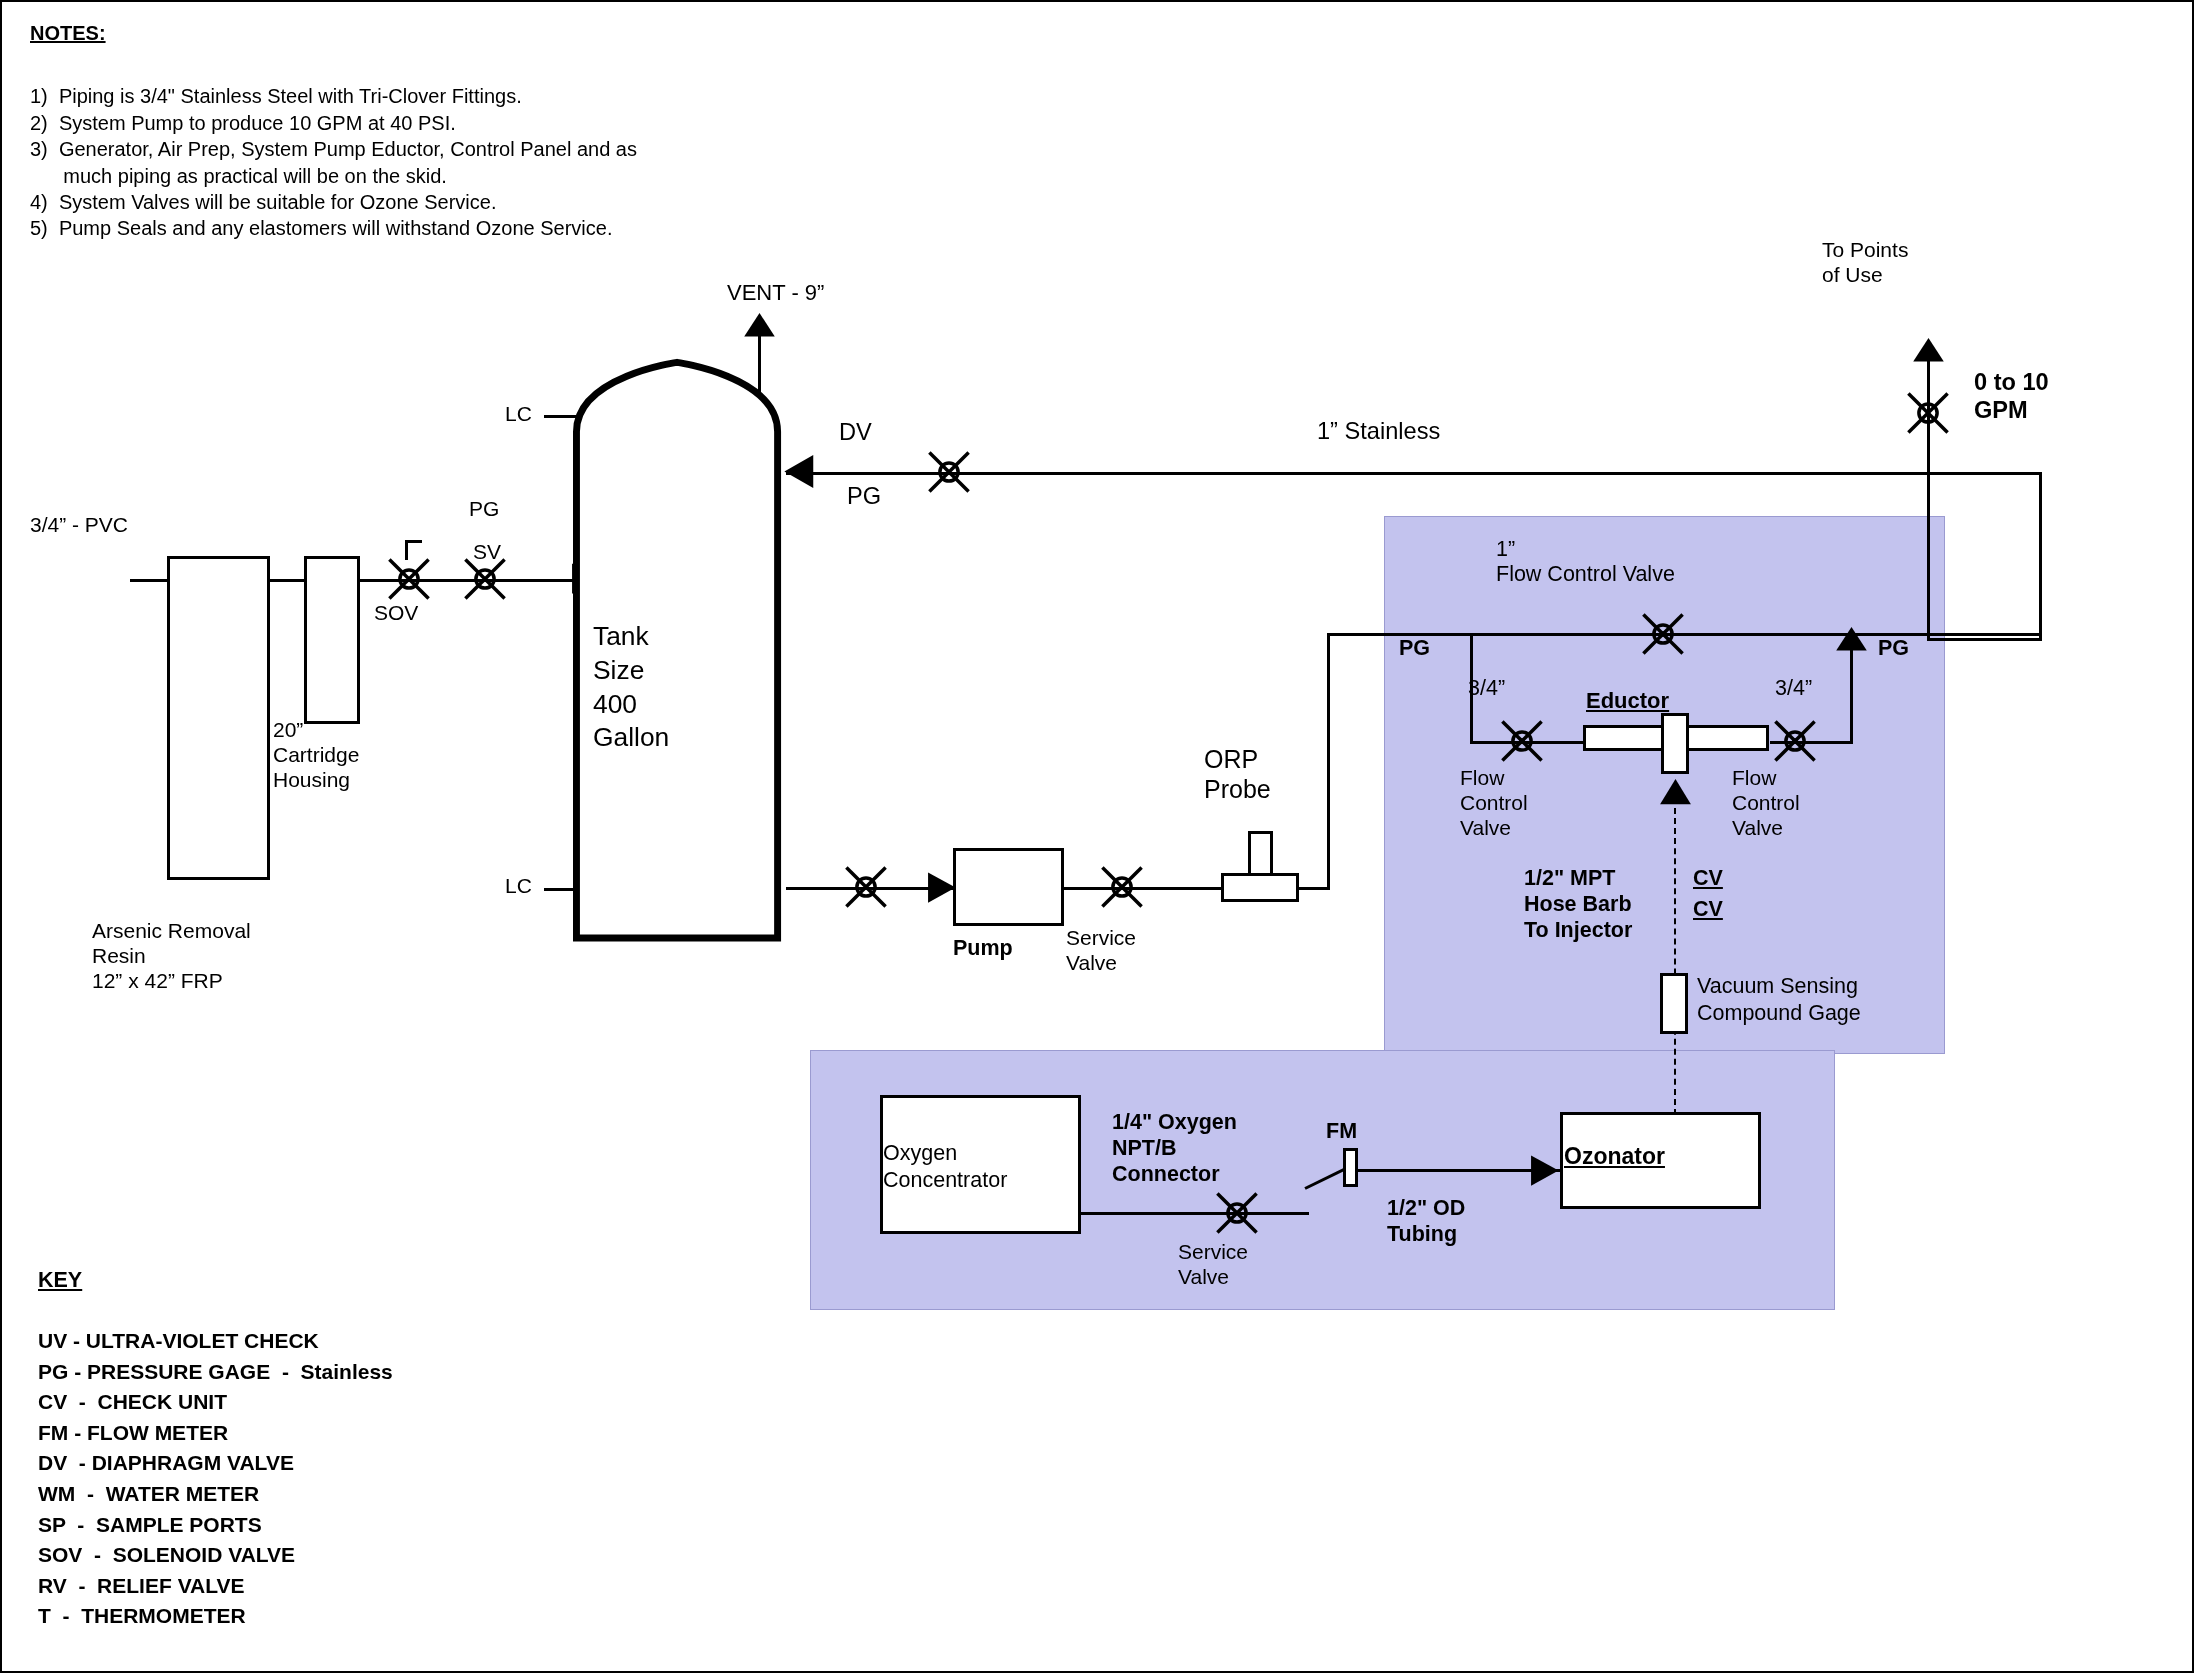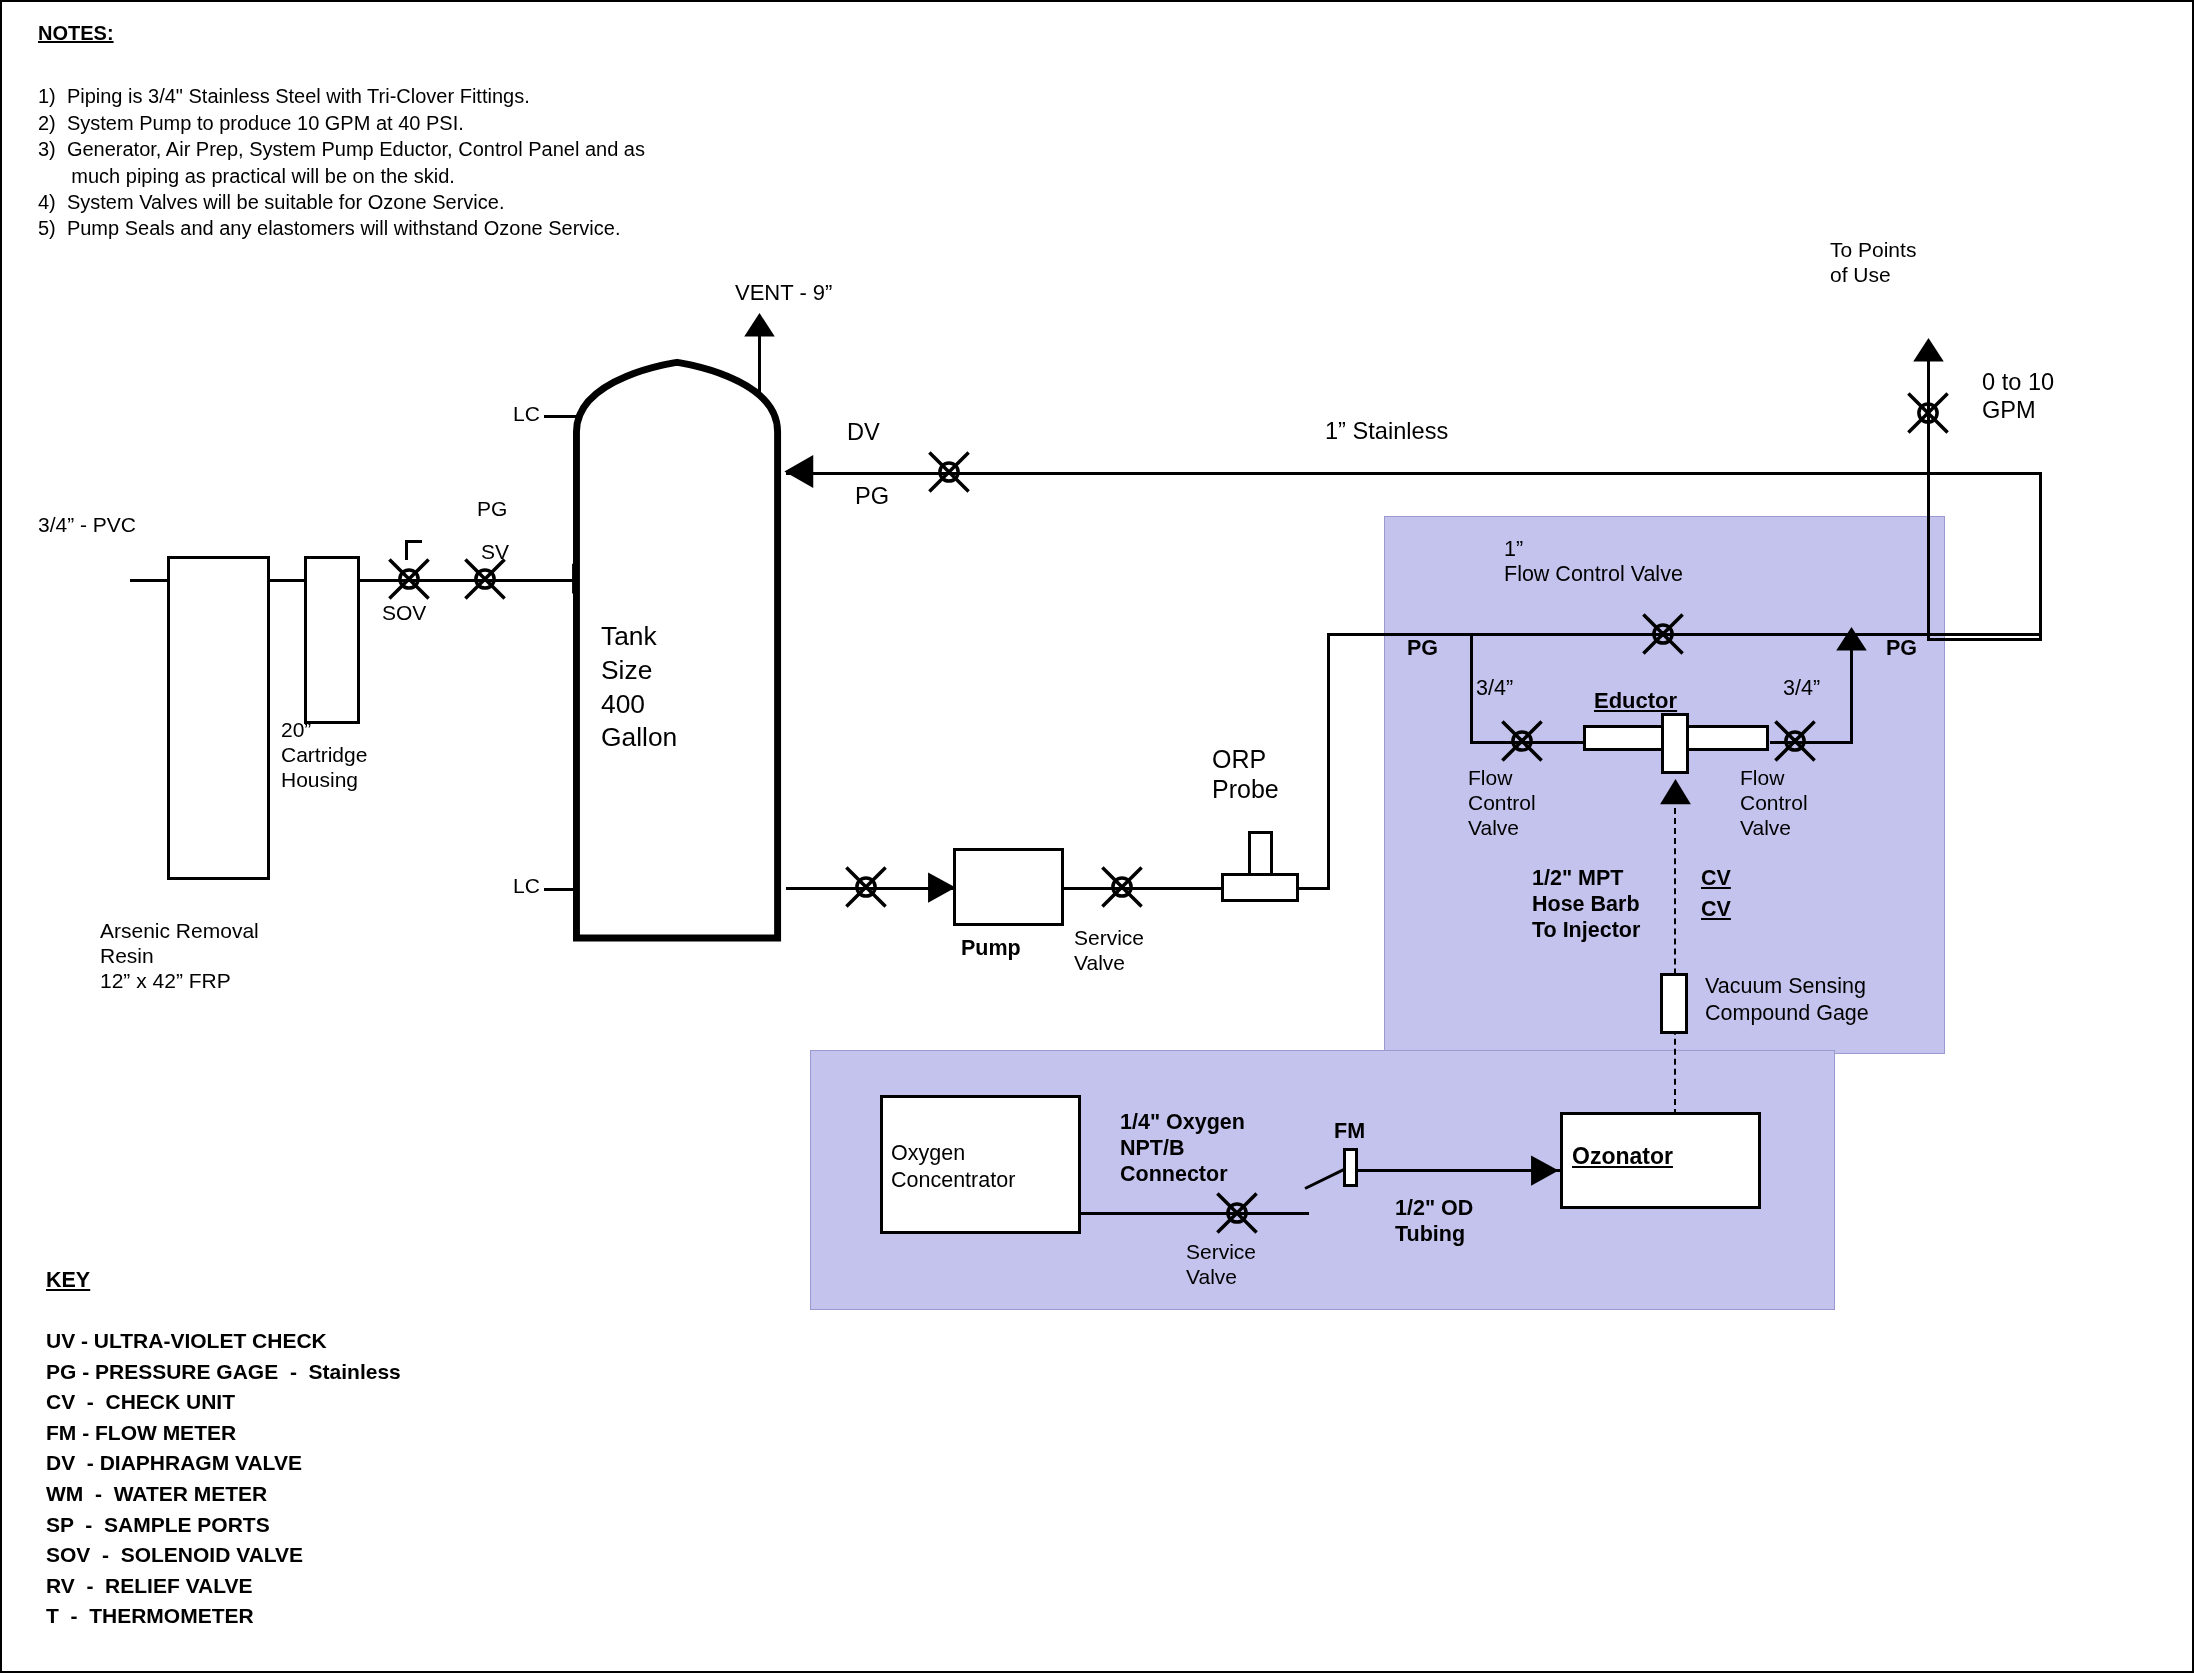--- a/index.html
+++ b/index.html
@@ -5,21 +5,21 @@
   html,body{margin:0;padding:0;background:#ffffff;}
   body{font-family:"Liberation Sans", sans-serif;}
   #page{
     position:relative;
     width:2194px;height:1673px;
     box-sizing:border-box;
     border:2.8px solid #000;
     background:#fff;
     overflow:hidden;
   }
-  .t{position:absolute;white-space:pre;color:#000;line-height:1.18;margin-left:8px;}
+  .t{position:absolute;white-space:pre;color:#000;line-height:1.18;}
   .b{font-weight:bold;}
   .u{text-decoration:underline;}
   .ctr{text-align:left;}
   .panel{position:absolute;background:#c3c3ee;border:0.7px solid #9a9ad0;}
   .box{position:absolute;background:#fff;border:3.5px solid #000;box-sizing:border-box;}
   .line{position:absolute;background:#000;}
   .hl{height:2.8px;}
   .vl{width:2.8px;}
   .dash{position:absolute;border-left:2.8px dashed #000;}
   svg{position:absolute;overflow:visible;}
@@ -118,21 +118,21 @@
 of Use</div>
   <div class="line vl" style="left:1925px;top:354px;width:2.8px;height:285px;"></div>
   <svg style="left:1911px;top:336px;width:31px;height:26.4px;" viewBox="0 0 44 38" width="31" height="26.4">
     <polygon points="22,0 44,34 0,34" fill="#000"></polygon>
   </svg>
   <svg style="left:1905px;top:390px;width:42px;height:42px;" viewBox="0 0 60 60" width="42" height="42">
     <line x1="2" y1="2" x2="58" y2="58" stroke="#000" stroke-width="5"></line>
     <line x1="58" y1="2" x2="2" y2="58" stroke="#000" stroke-width="5"></line>
     <circle cx="30" cy="30" r="13" class="nofill" stroke-width="5"></circle>
   </svg>
-  <div class="t" style="left:1972px;top:367px;font-size:23.6px;">0 to 10
+  <div class="t" style="left:1972px;top:367px;font-size:23.6px;font-weight:bold;">0 to 10
 GPM</div>
   <div class="line hl" style="left:1925px;top:636px;width:115px;"></div>
 
   <div class="box" style="left:951px;top:846px;width:111px;height:78px;"></div>
   <div class="t b ctr" style="left:951px;top:934px;width:111px;font-size:21.5px;">Pump</div>
   <div class="line hl" style="left:784px;top:885px;width:167px;"></div>
   <svg style="left:843px;top:864px;width:42px;height:42px;" viewBox="0 0 60 60" width="42" height="42">
     <line x1="2" y1="2" x2="58" y2="58" stroke="#000" stroke-width="5"></line>
     <line x1="58" y1="2" x2="2" y2="58" stroke="#000" stroke-width="5"></line>
     <circle cx="30" cy="30" r="13" class="nofill" stroke-width="5"></circle>

